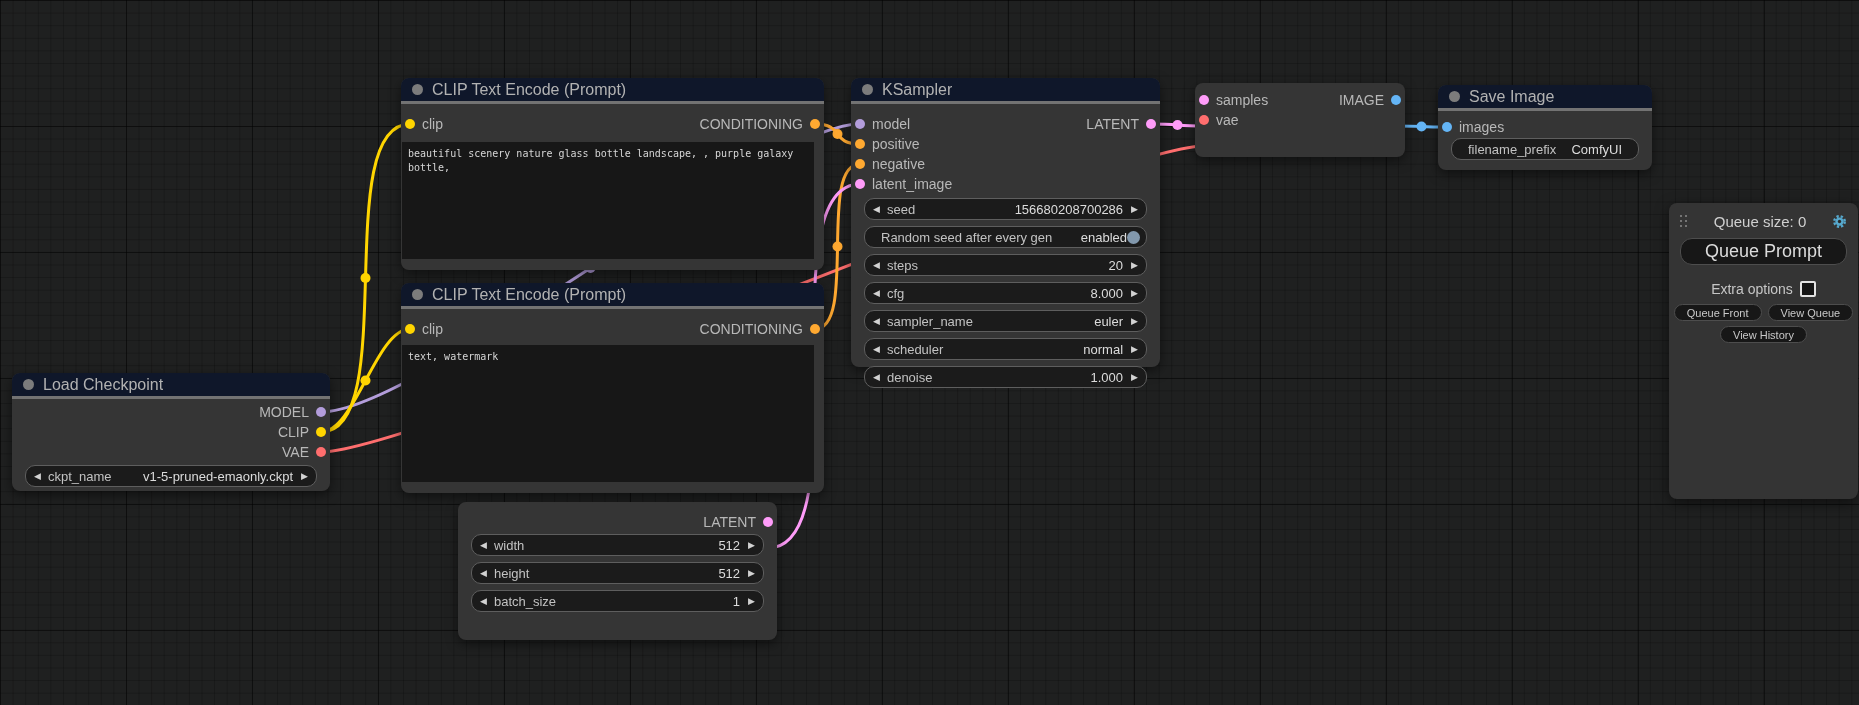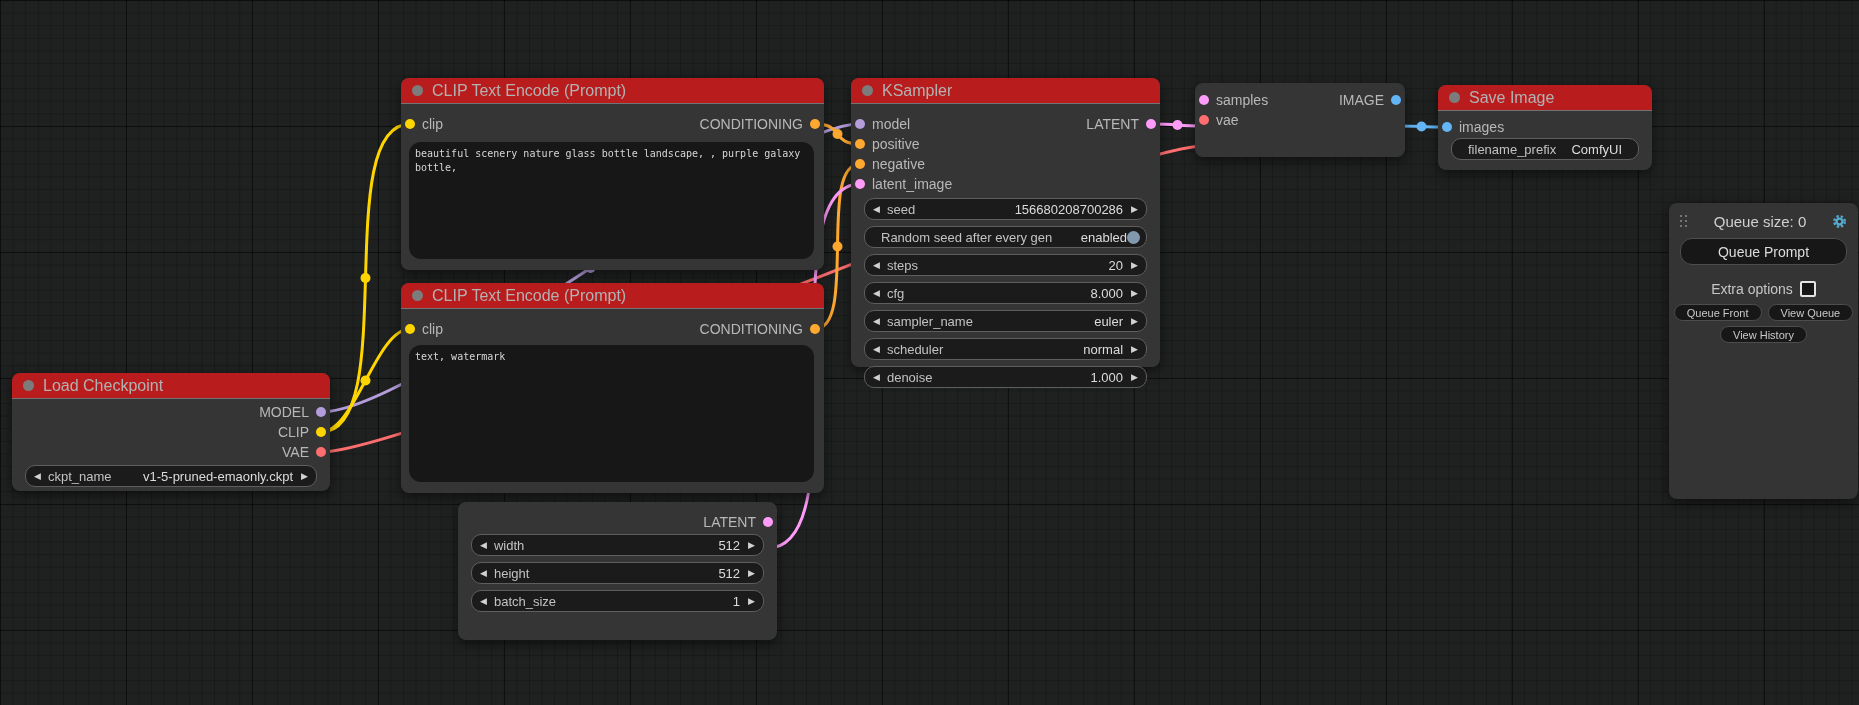--- a/index.html
+++ b/index.html
@@ -13,35 +13,35 @@
       linear-gradient(rgba(0,0,0,.20) 1px, transparent 1px),
       linear-gradient(90deg, rgba(0,0,0,.20) 1px, transparent 1px);
     background-size:126px 126px,126px 126px,12.6px 12.6px,12.6px 12.6px;
   }
   #links{position:absolute;left:0;top:0;z-index:1;}
   .node{
     position:absolute;z-index:2;background:#353535;border-radius:8px;
     box-shadow:0 4px 12px rgba(0,0,0,.5);
   }
   .node-header{
-    height:26px;background:#b91c1c;border-radius:8px 8px 0 0;
-    border-bottom:1px solid #737373;display:flex;align-items:center;
+    height:26px;background:#0f172a;border-radius:8px 8px 0 0;
+    border-bottom:3px solid #737373;display:flex;align-items:center;
     padding:0 11px;gap:9px;box-sizing:border-box;
   }
   .title-dot{width:11px;height:11px;border-radius:50%;background:#7c7c7c;flex:none;}
   .node-title{color:#b2b2b2;font-size:16px;white-space:nowrap;overflow:hidden;}
   .rows{position:relative;}
   .slot-row{position:relative;height:20px;}
   .slot-in,.slot-out{position:absolute;top:0;height:100%;display:flex;align-items:center;gap:7px;}
   .slot-in{left:0;padding-left:4px;}
   .slot-out{right:0;padding-right:4px;}
   .slot-dot{width:10px;height:10px;border-radius:50%;flex:none;}
   .slot-label{color:#b8b8b8;font-size:14px;white-space:nowrap;}
   .node-text{
-    position:absolute;left:8px;right:10px;background:#171717;border-radius:12px;
+    position:absolute;left:1px;right:10px;background:#171717;border-radius:0;
     color:#d6d6d6;font-family:"DejaVu Sans Mono",monospace;font-size:10px;
     line-height:14px;padding:5px 6px;white-space:pre-wrap;word-break:break-word;
     box-sizing:border-box;overflow:hidden;
   }
   .widgets{padding-top:4px;}
   .widget{
     height:22px;margin:0 13px 6px;background:#1b1b1b;border:1px solid #5e5e5e;
     border-radius:10px;display:flex;align-items:center;padding:0 8px;
     font-size:13px;color:#cfcfcf;box-sizing:border-box;white-space:nowrap;overflow:hidden;
   }
@@ -59,21 +59,21 @@
   }
   .qp-header{display:flex;align-items:center;padding:10px 11px 0 11px;}
   .drag-dots{display:grid;grid-template-columns:3px 3px;grid-auto-rows:3px;gap:2px;flex:none;}
   .drag-dots i{width:2px;height:2px;border-radius:50%;background:#8a8a8a;}
   .qp-size{flex:1;text-align:center;color:#d0d0d0;font-size:15px;}
   .gear{flex:none;width:15px;height:15px;}
   .btn{
     background:#171717;border:1px solid #4d4d4d;color:#dcdcdc;
     display:flex;align-items:center;justify-content:center;box-sizing:border-box;
   }
-  .btn-big{height:25px;border-radius:12px;font-size:14px;margin:16px 11px;}
+  .btn-big{height:25px;border-radius:12px;font-size:18px;margin:16px 11px;}
   #queue-prompt-btn{margin-top:8px;height:27px;}
   .qp-extra{display:flex;align-items:center;justify-content:center;gap:7px;margin-top:11px;color:#c6c6c6;font-size:14px;}
   .qp-checkbox{width:12px;height:12px;border:2px solid #e2e2e2;background:#151515;border-radius:2px;}
   .qp-smallrow{display:flex;justify-content:center;gap:6px;margin-top:7px;}
   .btn-small{height:17px;border-radius:9px;font-size:11px;color:#c8c8c8;padding:0 12px;}
   .qp-hist{display:flex;justify-content:center;margin-top:5px;}
   .qp-stack{margin-top:15px;display:flex;flex-direction:column;gap:8px;}
 </style>
 </head>
 <body>

